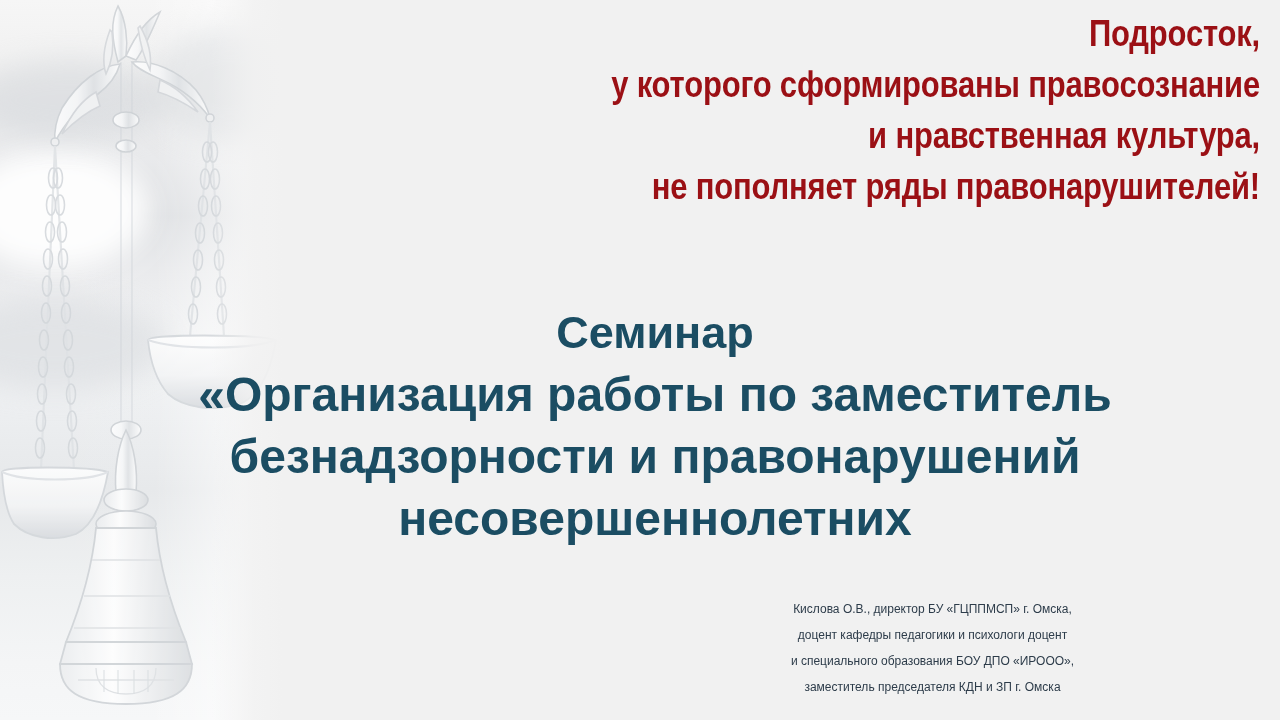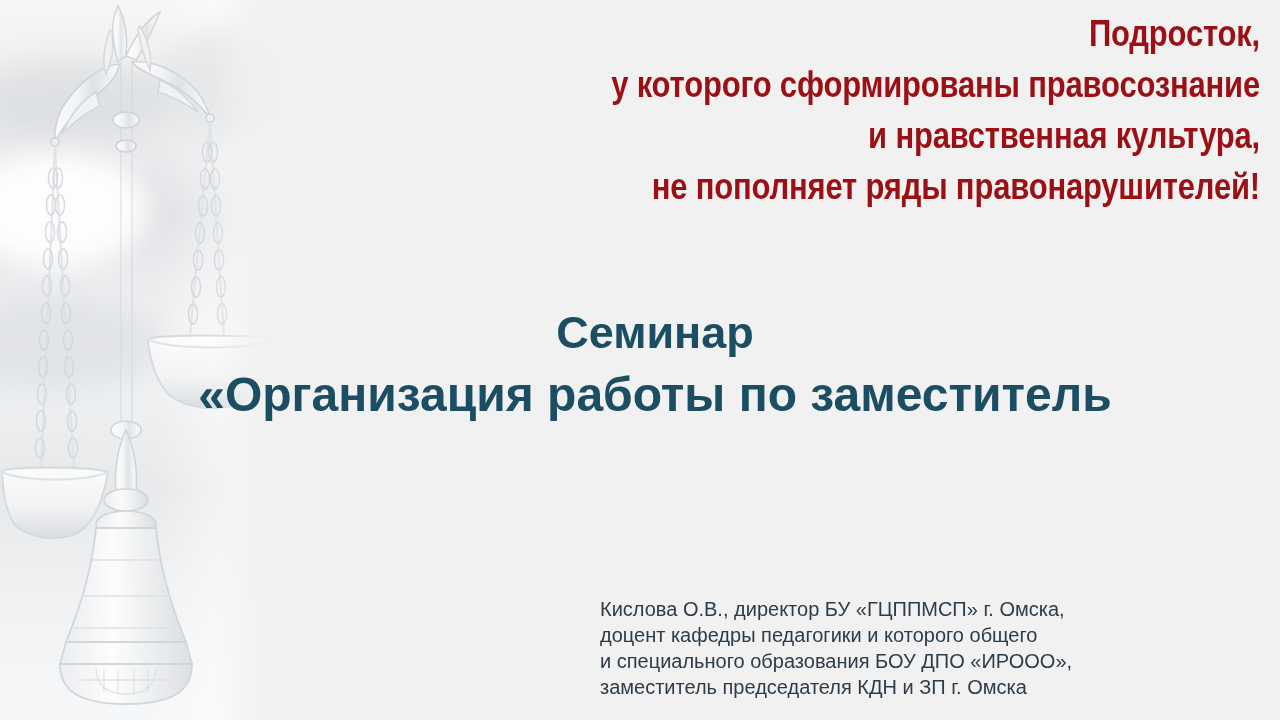--- a/index.html
+++ b/index.html
@@ -102,23 +102,23 @@
   }
   .title-block .t-line { display: block; }
   .title-block .t-line.lead { font-size: 45px; }
 
   
   .attribution {
     position: absolute;
     left: 600px;
     top: 596px;
     width: 665px;
-    text-align: left;
+    text-align: center;
     color: #2d3c4a;
-    font-size: 20px;
+    font-size: 12px;
     line-height: 26px;
     white-space: nowrap;
   }
   .attribution .a-line { display: block; }
 </style>
 </head>
 <body>
 
 <div class="slide">
 
@@ -253,22 +253,24 @@
   <div class="headline">
     <span class="hl-line">Подросток,</span>
     <span class="hl-line">у которого сформированы правосознание</span>
     <span class="hl-line">и нравственная культура,</span>
     <span class="hl-line">не пополняет ряды правонарушителей!</span>
   </div>
 
   <div class="title-block">
     <span class="t-line lead">Семинар</span>
     <span class="t-line">«Организация работы по заместитель</span>
+    <span class="t-line">безнадзорности и правонарушений</span>
+    <span class="t-line">несовершеннолетних</span>
   </div>
 
   <div class="attribution">
     <span class="a-line">Кислова О.В.,  директор БУ «ГЦППМСП» г. Омска,</span>
-    <span class="a-line">доцент кафедры педагогики и которого общего</span>
+    <span class="a-line">доцент кафедры педагогики и психологи доцент</span>
     <span class="a-line">и специального образования БОУ ДПО «ИРООО»,</span>
     <span class="a-line">заместитель председателя КДН и ЗП г. Омска</span>
   </div>
 
 </div>
 
 </body></html>

